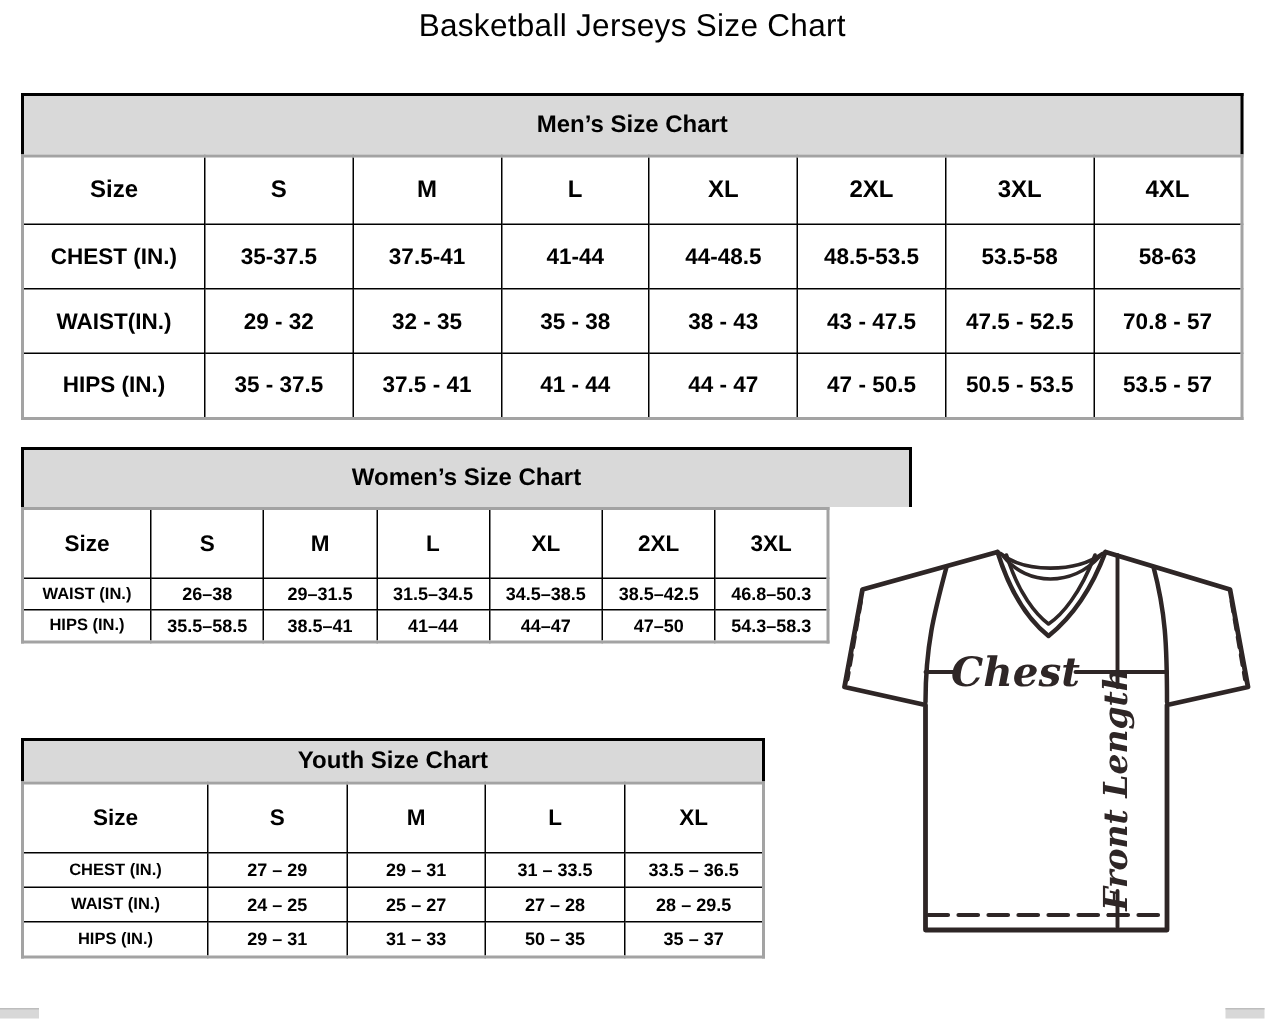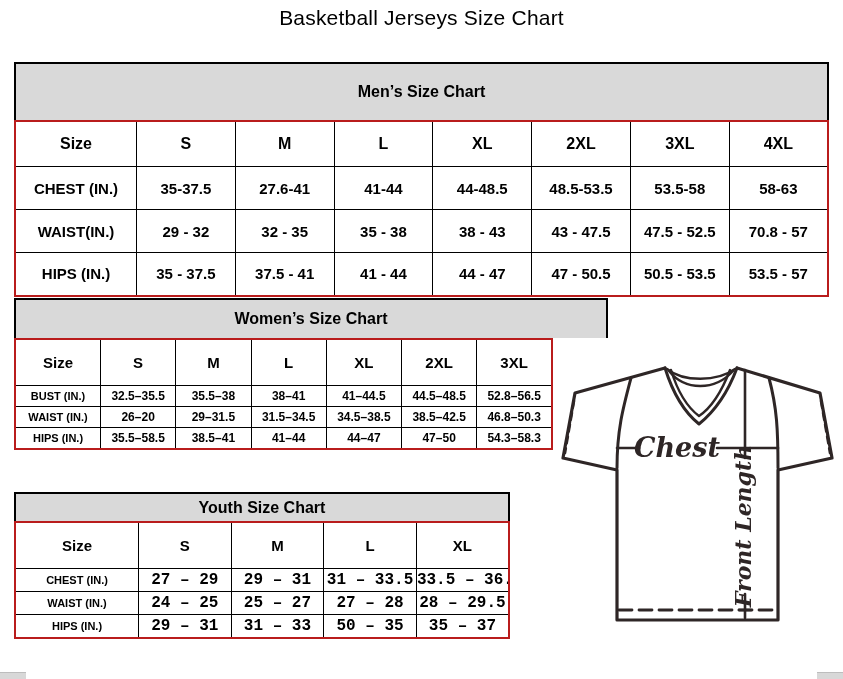--- a/index.html
+++ b/index.html
@@ -17,29 +17,29 @@
   .table-block { position:absolute; }
   .tbl-header {
     box-sizing:border-box;
     border:2px solid #000; border-bottom:none;
     background:#d9d9d9;
     display:flex; align-items:center; justify-content:center;
     font-weight:bold; font-size:16px;
   }
   table {
     border-collapse:collapse; table-layout:fixed;
-    border:2px solid #b91c1c;
+    border:2px solid #a3a3a3;
   }
   th, td {
     border:1px solid #000; text-align:center; vertical-align:middle;
     font-weight:bold; padding:0; overflow:hidden; white-space:nowrap;
   }
   
   #mens-block { left:14px; top:62px; width:815px; }
-  #mens-block .tbl-header { height:58px; }
+  #mens-block .tbl-header { height:41px; }
   #mens-table { width:815px; }
   #mens-table thead th { height:44px; font-size:16px; }
   #mens-table tbody tr { height:43px; }
   #mens-table tbody th, #mens-table tbody td { font-size:15px; }
   #mens-table .label-col { width:120px; }
   
   #womens-block { left:14px; top:298px; width:594px; }
   #womens-block .tbl-header { height:40px; }
   #womens-table { width:539px; }
   #womens-table thead th { height:45px; font-size:15px; }
@@ -47,21 +47,21 @@
   #womens-table tbody th { font-size:11px; }
   #womens-table tbody td { font-size:12px; }
   #womens-table .label-col { width:84px; }
   
   #youth-block { left:14px; top:492px; width:496px; }
   #youth-block .tbl-header { height:29px; }
   #youth-table { width:496px; }
   #youth-table thead th { height:45px; font-size:15px; }
   #youth-table tbody tr { height:23px; }
   #youth-table tbody th { font-size:11px; }
-  #youth-table tbody td { font-size:16px;font-family:Liberation Mono, monospace; }
+  #youth-table tbody td { font-size:12px; }
   #youth-table .label-col { width:122px; }
 
   
   #jersey { position:absolute; left:557px; top:360px; width:286px; height:268px; }
   #jersey text {
     font-family:"DejaVu Serif", serif;
     font-style:italic; font-weight:bold; fill:#2e2626;
   }
   .corner-fragment {
     position:absolute; height:6px; width:26px; background:#d8d8d8;
@@ -87,21 +87,21 @@
           <th>XL</th>
           <th>2XL</th>
           <th>3XL</th>
           <th>4XL</th>
         </tr>
       </thead>
       <tbody>
         <tr>
           <th class="label-col">CHEST (IN.)</th>
           <td>35-37.5</td>
-          <td>27.6-41</td>
+          <td>37.5-41</td>
           <td>41-44</td>
           <td>44-48.5</td>
           <td>48.5-53.5</td>
           <td>53.5-58</td>
           <td>58-63</td>
         </tr>
         <tr>
           <th class="label-col">WAIST(IN.)</th>
           <td>29 - 32</td>
           <td>32 - 35</td>
@@ -134,31 +134,22 @@
           <th>S</th>
           <th>M</th>
           <th>L</th>
           <th>XL</th>
           <th>2XL</th>
           <th>3XL</th>
         </tr>
       </thead>
       <tbody>
         <tr>
-          <th class="label-col">BUST (IN.)</th>
-          <td>32.5–35.5</td>
-          <td>35.5–38</td>
-          <td>38–41</td>
-          <td>41–44.5</td>
-          <td>44.5–48.5</td>
-          <td>52.8–56.5</td>
-        </tr>
-        <tr>
           <th class="label-col">WAIST (IN.)</th>
-          <td>26–20</td>
+          <td>26–38</td>
           <td>29–31.5</td>
           <td>31.5–34.5</td>
           <td>34.5–38.5</td>
           <td>38.5–42.5</td>
           <td>46.8–50.3</td>
         </tr>
         <tr>
           <th class="label-col">HIPS (IN.)</th>
           <td>35.5–58.5</td>
           <td>38.5–41</td>

